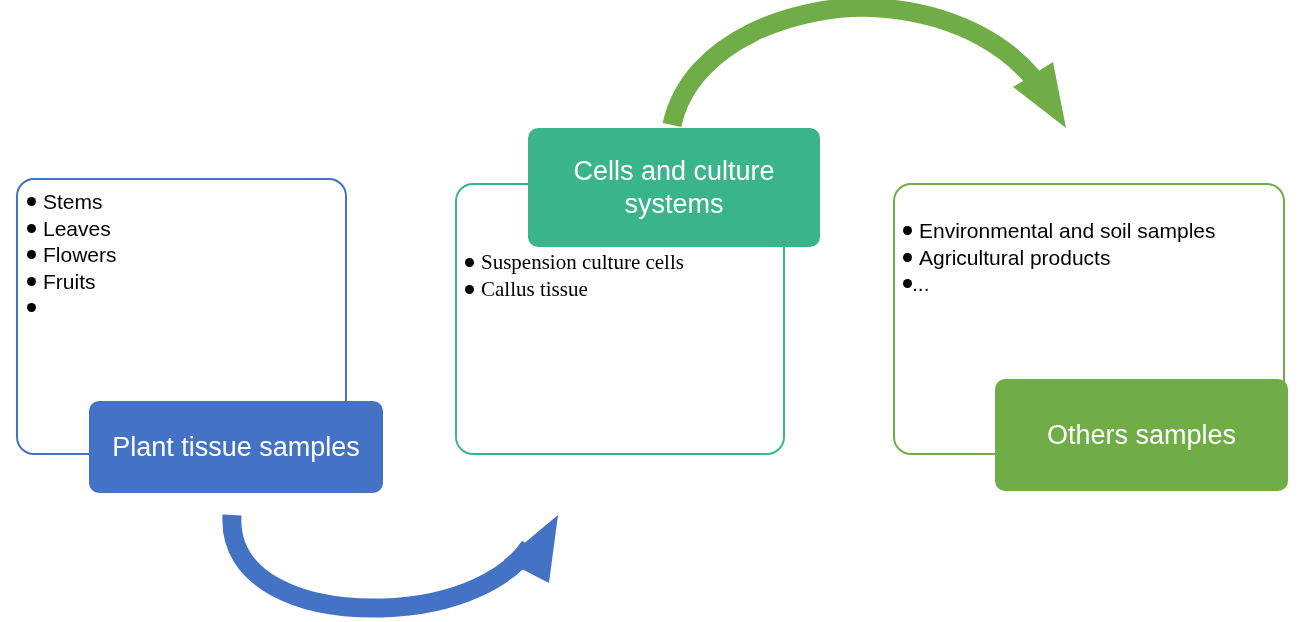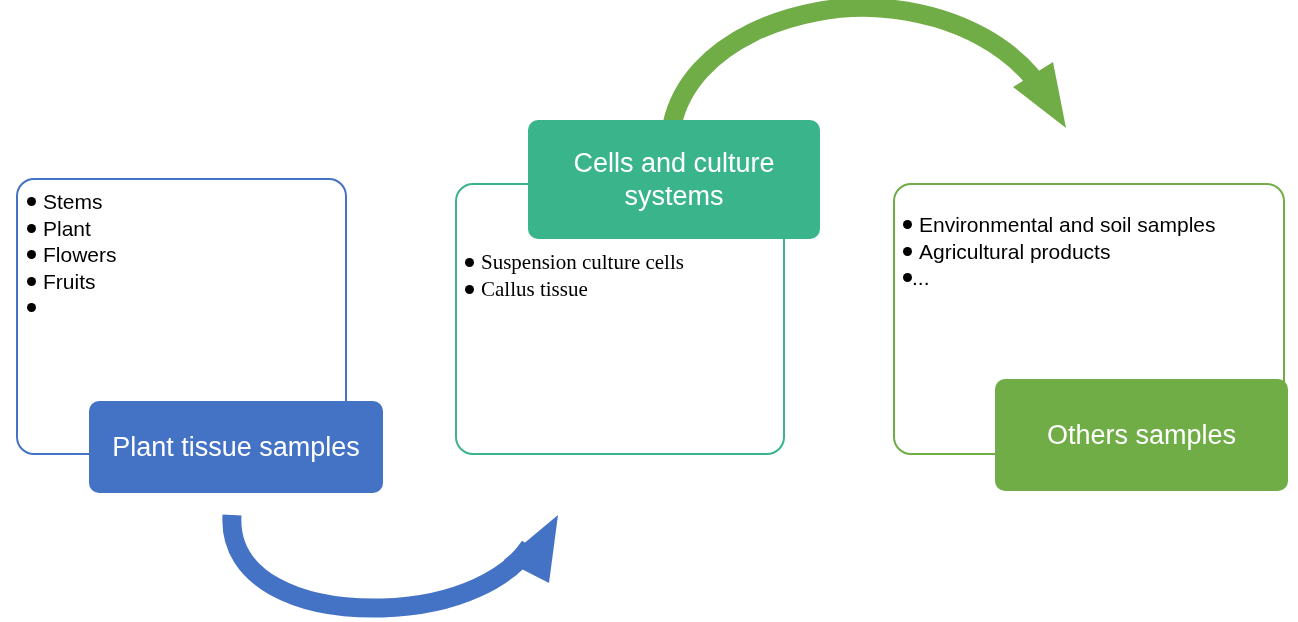--- a/index.html
+++ b/index.html
@@ -99,21 +99,21 @@
 
   <div class="outline-box" style="left:16px; top:178px; width:331px; height:277px; border-color:#4472C4;"></div>
 
   <ul class="bullet-list" style="left:27px; top:189px;">
     <li>
         <span class="bullet-dot"></span>
         <span>Stems</span>
       </li>
     <li>
         <span class="bullet-dot"></span>
-        <span>Plant</span>
+        <span>Leaves</span>
       </li>
     <li>
         <span class="bullet-dot"></span>
         <span>Flowers</span>
       </li>
     <li>
         <span class="bullet-dot"></span>
         <span>Fruits</span>
       </li>
     <li>
@@ -131,27 +131,27 @@
     <li>
         <span class="bullet-dot"></span>
         <span>Suspension culture cells</span>
       </li>
     <li>
         <span class="bullet-dot"></span>
         <span>Callus tissue</span>
       </li>
   </ul>
 
-  <div class="filled-box" style="left:528px; top:120px; width:292px; height:119px; background:#3AB58B;">
+  <div class="filled-box" style="left:528px; top:128px; width:292px; height:119px; background:#3AB58B;">
     <span>Cells and culture systems</span>
   </div>
 
   <div class="outline-box" style="left:893px; top:183px; width:392px; height:272px; border-color:#70AD47;"></div>
 
-  <ul class="bullet-list" style="left:903px; top:212px;">
+  <ul class="bullet-list" style="left:903px; top:218px;">
     <li>
         <span class="bullet-dot"></span>
         <span>Environmental and soil samples</span>
       </li>
     <li>
         <span class="bullet-dot"></span>
         <span>Agricultural products</span>
       </li>
     <li>
         <span class="bullet-dot tight"></span>

